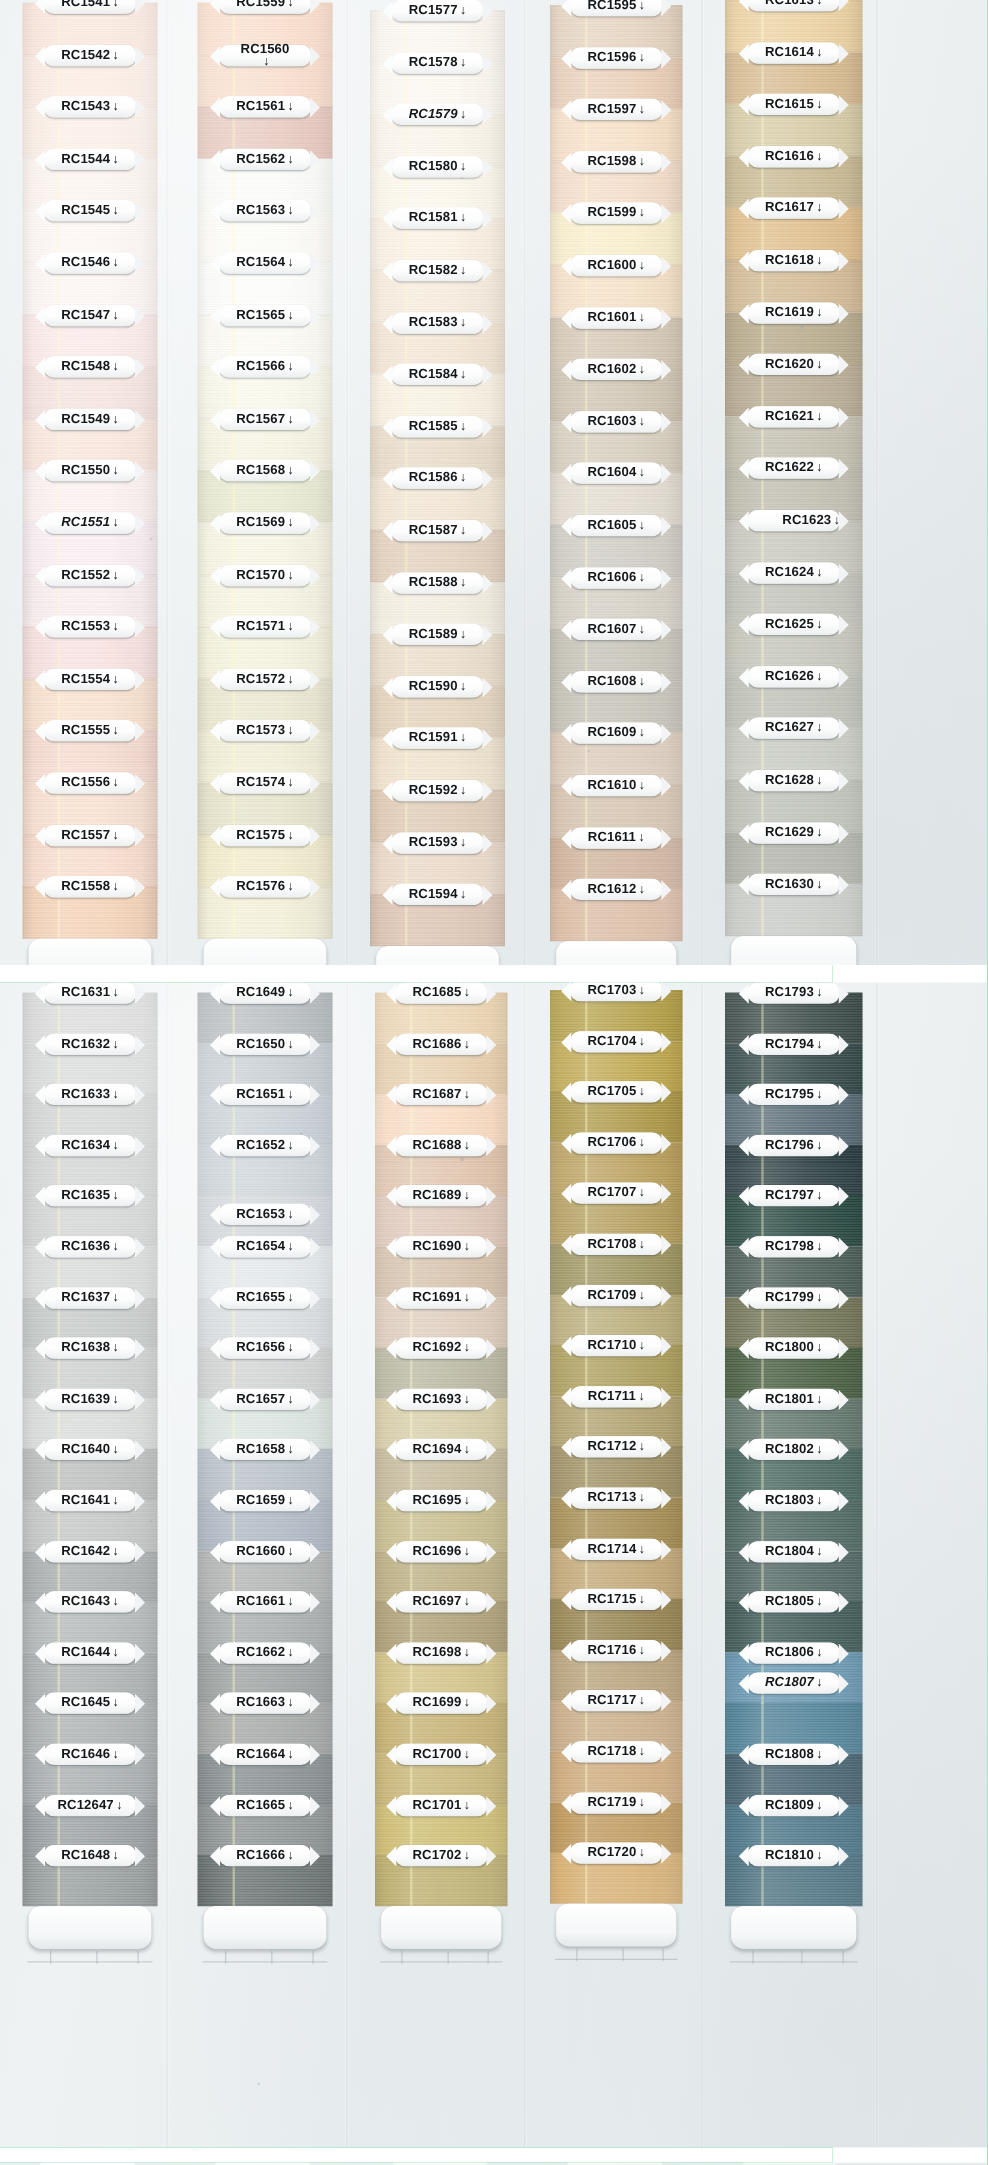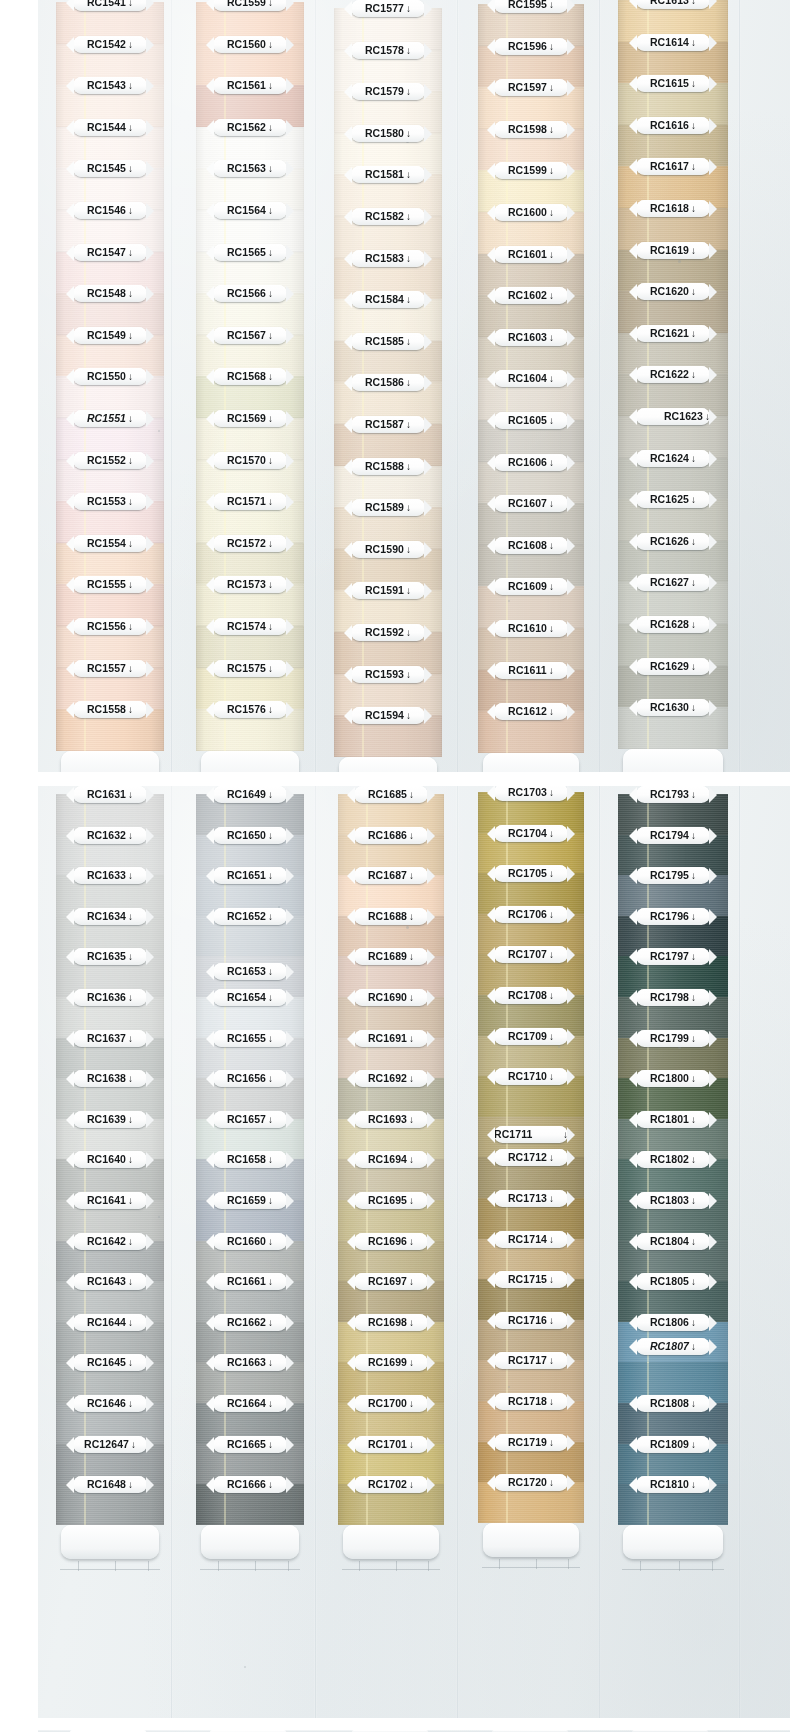--- a/index.html
+++ b/index.html
@@ -2,21 +2,21 @@
 <html><head>
 <meta charset="utf-8">
 <style>
   html,body{margin:0;padding:0;}
   body{
     width:790px;height:1732px;overflow:hidden;
     background:#ffffff;
     font-family:"Liberation Sans", sans-serif;
     -webkit-font-smoothing:antialiased;
   }
-  #page{position:relative;width:666px;height:1732px;background:#22c55e;margin-left:38px;}
+  #page{position:relative;width:666px;height:1732px;background:#22c55e;}
 
   
   .block{
     position:relative;
     width:790px;
     background:linear-gradient(100deg,#e7ecee 0%,#eef2f3 18%,#e9eef0 46%,#eef2f3 72%,#e6ebed 100%);
     overflow:hidden;
   }
   .block::after{
     content:"";position:absolute;inset:0;pointer-events:none;
@@ -308,21 +308,21 @@
         </div>
         <div class="tag" style="width: 74px; height: 17px; top: -8px;">
           <span class="code">RC1559</span>
           <span class="arrow">↓</span>
         </div>
         <div class="spool" style="position: absolute; left: 0px; top: 42px; width: 108px; height: 42px;">
           <div class="thread" style="background: rgb(244, 194, 162);">
             <div class="stripe"></div>
           </div>
         </div>
-        <div class="tag" style="width: 74px; height: 17px; top: 34px;">
+        <div class="tag" style="width: 74px; height: 17px; top: 34px; flex-direction: column;">
           <span class="code">RC1560</span>
           <span class="arrow">↓</span>
         </div>
         <div class="spool" style="position: absolute; left: 0px; top: 83px; width: 108px; height: 42px;">
           <div class="thread" style="background: rgb(215, 162, 144);">
             <div class="stripe"></div>
           </div>
         </div>
         <div class="tag" style="width: 74px; height: 17px; top: 75px;">
           <span class="code">RC1561</span>
@@ -484,21 +484,21 @@
         </div>
         <div class="tag" style="width: 74px; height: 17px; top: 34px;">
           <span class="code">RC1578</span>
           <span class="arrow">↓</span>
         </div>
         <div class="spool" style="position: absolute; left: 0px; top: 83px; width: 108px; height: 42px;">
           <div class="thread" style="background: rgb(251, 242, 227);">
             <div class="stripe"></div>
           </div>
         </div>
-        <div class="tag" style="width: 74px; height: 17px; top: 75px;">
+        <div class="tag" style="width: 74px; height: 17px; top: 75px; font-style: italic;">
           <span class="code">RC1579</span>
           <span class="arrow">↓</span>
         </div>
         <div class="spool" style="position: absolute; left: 0px; top: 125px; width: 108px; height: 42px;">
           <div class="thread" style="background: rgb(253, 246, 230);">
             <div class="stripe"></div>
           </div>
         </div>
         <div class="tag" style="width: 74px; height: 17px; top: 117px;">
           <span class="code">RC1580</span>
@@ -1568,21 +1568,21 @@
         </div>
         <div class="tag" style="width: 74px; height: 17px; top: 276px;">
           <span class="code">RC1710</span>
           <span class="arrow">↓</span>
         </div>
         <div class="spool" style="position: absolute; left: 0px; top: 325px; width: 106px; height: 41px;">
           <div class="thread" style="background: rgb(169, 149, 88);">
             <div class="stripe"></div>
           </div>
         </div>
-        <div class="tag" style="width: 74px; height: 17px; top: 334px; justify-content: space-between;">
+        <div class="tag" style="width: 74px; height: 17px; top: 317px;">
           <span class="code">RC1711</span>
           <span class="arrow">↓</span>
         </div>
         <div class="spool" style="position: absolute; left: 0px; top: 365px; width: 106px; height: 41px;">
           <div class="thread" style="background: rgb(148, 129, 74);">
             <div class="stripe"></div>
           </div>
         </div>
         <div class="tag" style="width: 74px; height: 17px; top: 357px;">
           <span class="code">RC1712</span>

